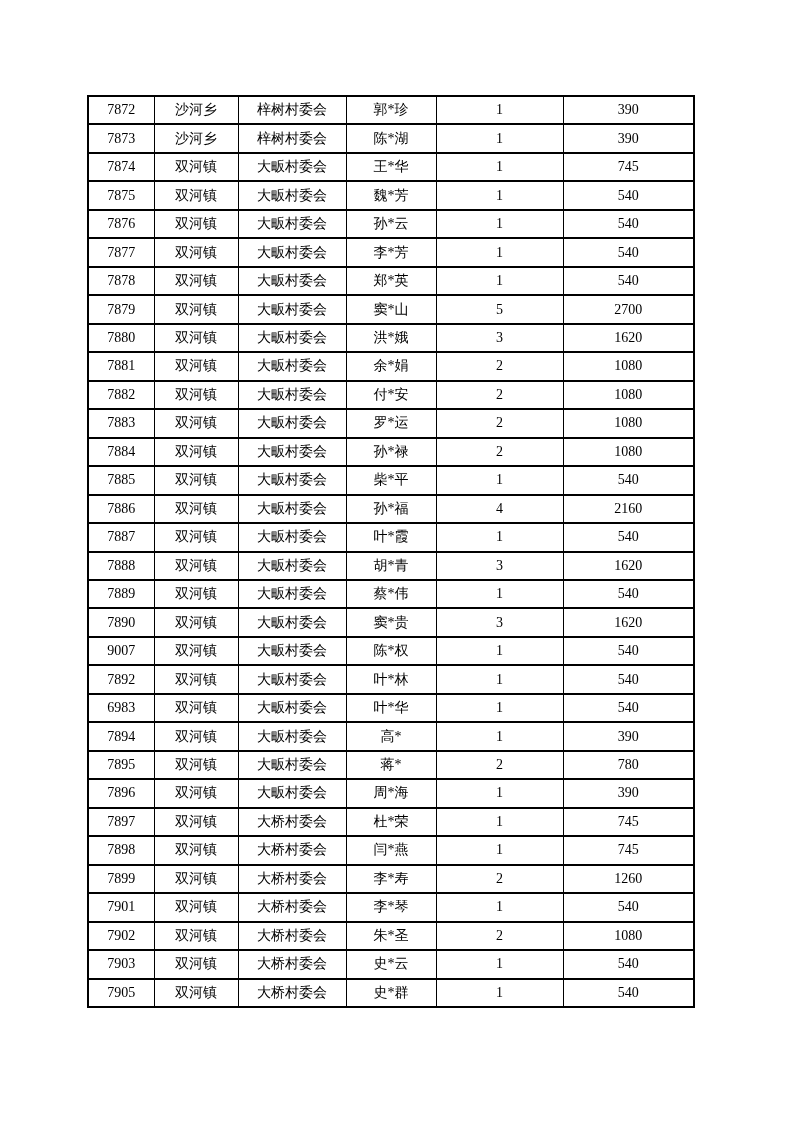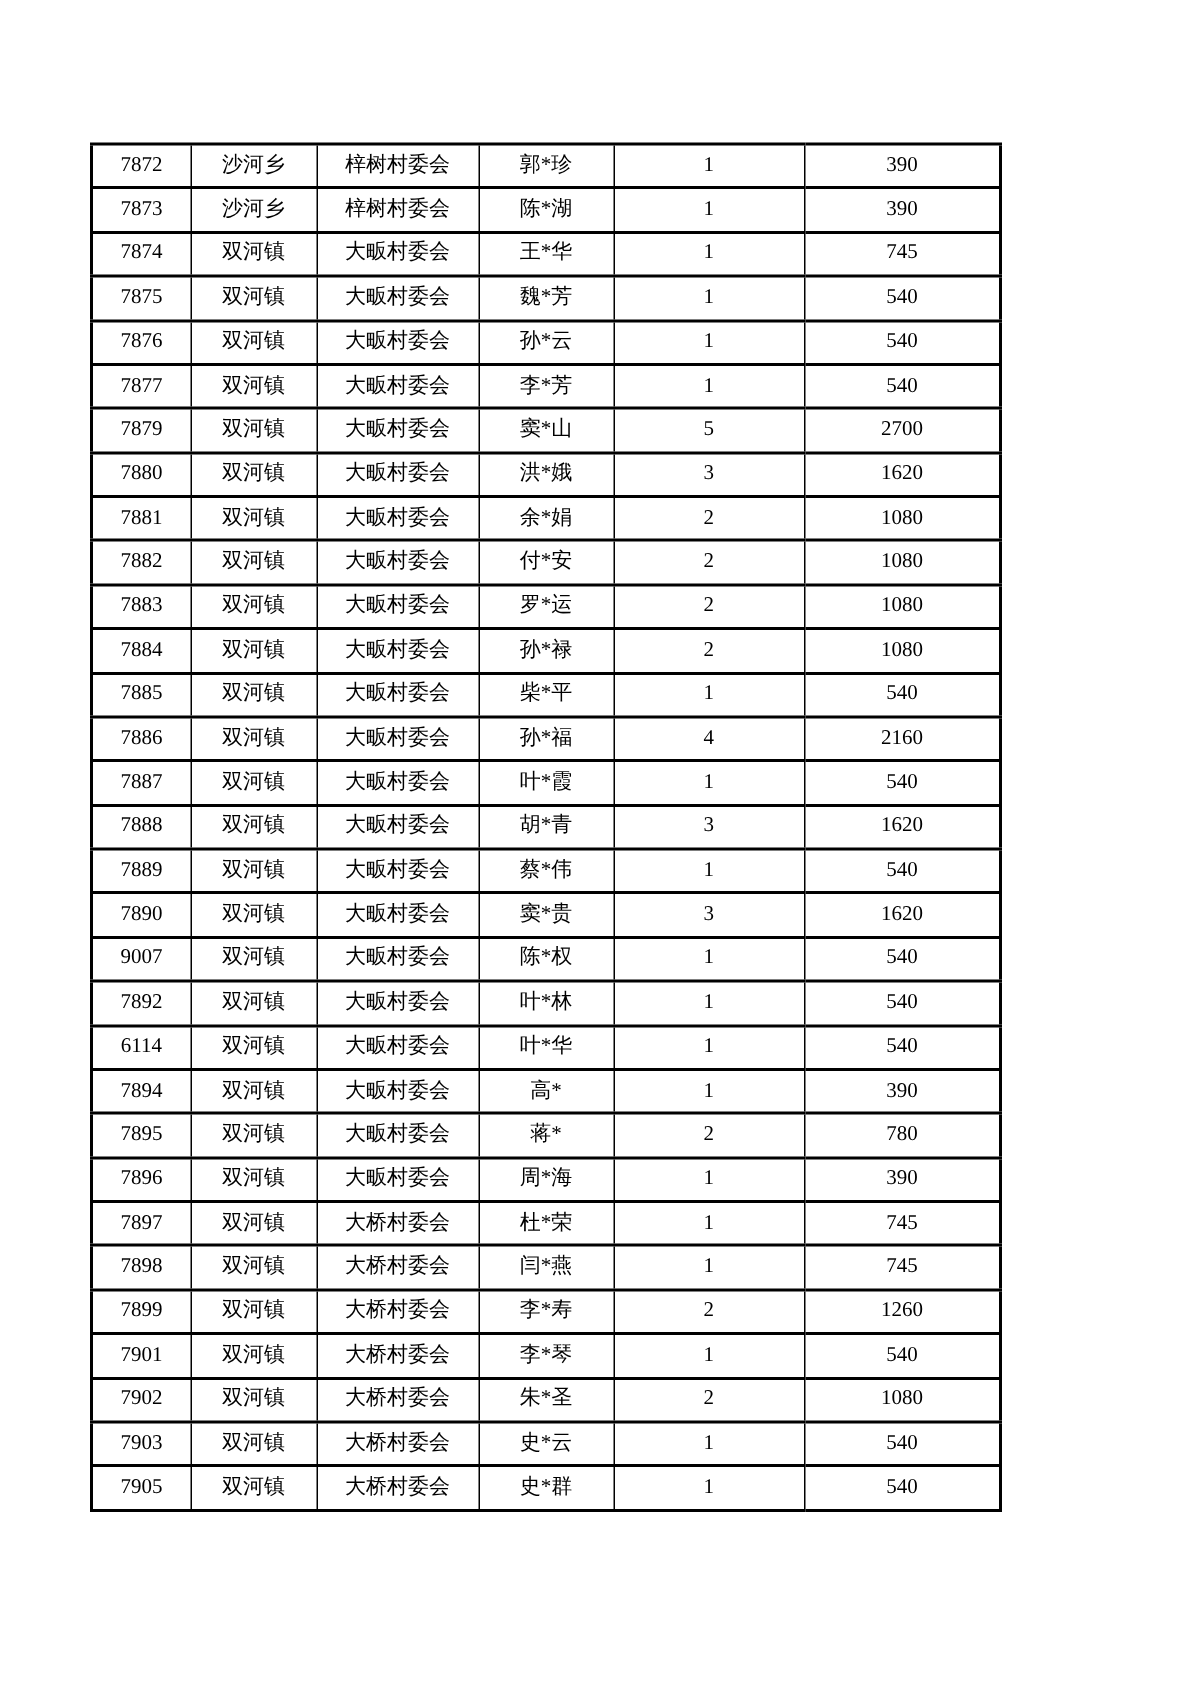--- a/index.html
+++ b/index.html
@@ -9,21 +9,21 @@
   body {
     width: 793px;
     height: 1122px;
     background: #ffffff;
     position: relative;
     font-family: "Liberation Serif", "DejaVu Serif", serif;
     color: #000000;
   }
   .sheet {
     position: absolute;
-    left: 60px;
+    left: 87px;
     top: 95px;
   }
   table.grid {
     border-collapse: collapse;
     table-layout: fixed;
     width: 606px;
     height: 913px;
     border: 2px solid #000000;
   }
   table.grid td {
@@ -102,20 +102,28 @@
         </tr>
         <tr>
           <td>7877</td>
           <td>双河镇</td>
           <td>大畈村委会</td>
           <td>李*芳</td>
           <td>1</td>
           <td>540</td>
         </tr>
         <tr>
+          <td>7878</td>
+          <td>双河镇</td>
+          <td>大畈村委会</td>
+          <td>郑*英</td>
+          <td>1</td>
+          <td>540</td>
+        </tr>
+        <tr>
           <td>7879</td>
           <td>双河镇</td>
           <td>大畈村委会</td>
           <td>窦*山</td>
           <td>5</td>
           <td>2700</td>
         </tr>
         <tr>
           <td>7880</td>
           <td>双河镇</td>
@@ -214,21 +222,21 @@
         </tr>
         <tr>
           <td>7892</td>
           <td>双河镇</td>
           <td>大畈村委会</td>
           <td>叶*林</td>
           <td>1</td>
           <td>540</td>
         </tr>
         <tr>
-          <td>6114</td>
+          <td>6983</td>
           <td>双河镇</td>
           <td>大畈村委会</td>
           <td>叶*华</td>
           <td>1</td>
           <td>540</td>
         </tr>
         <tr>
           <td>7894</td>
           <td>双河镇</td>
           <td>大畈村委会</td>

